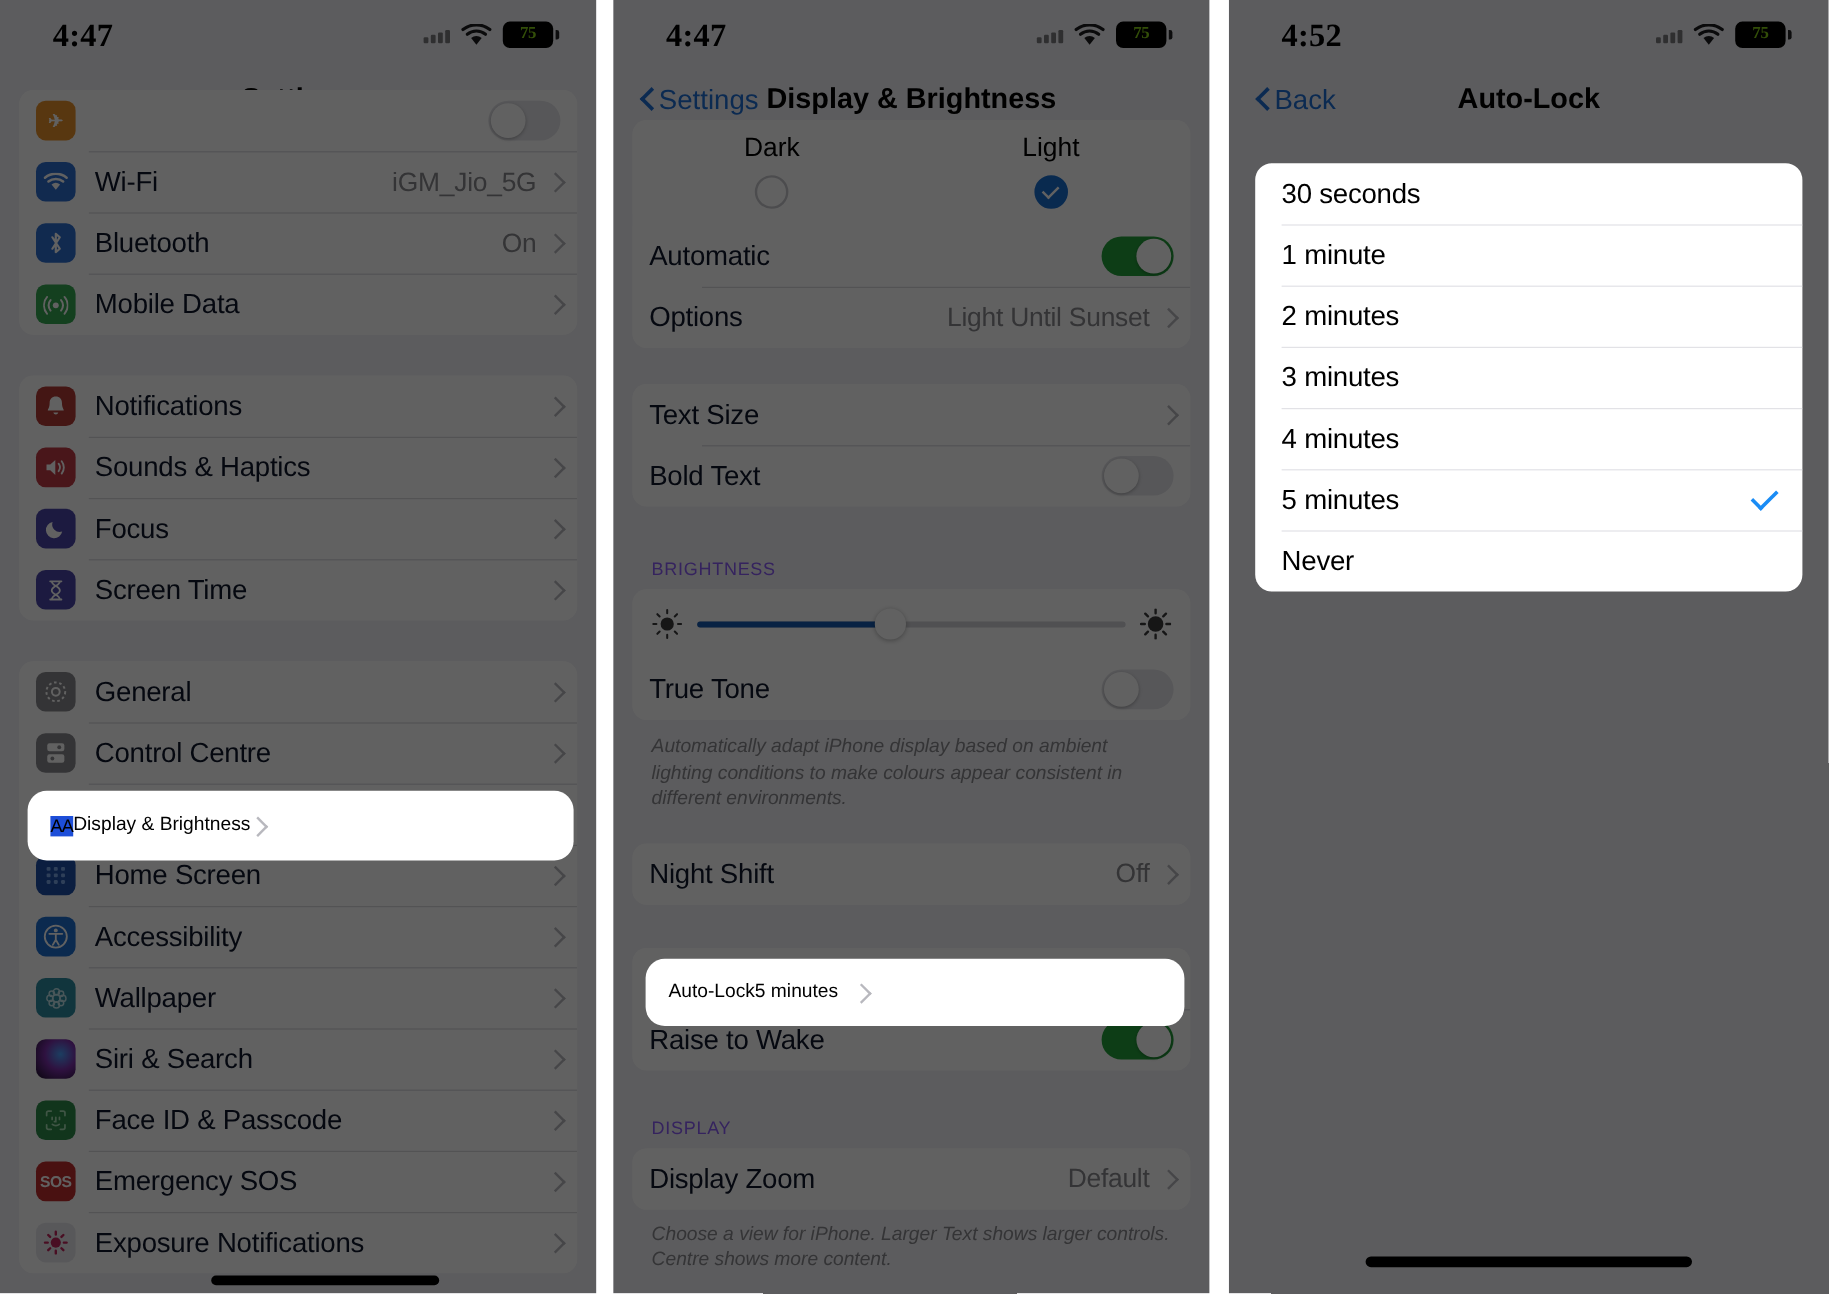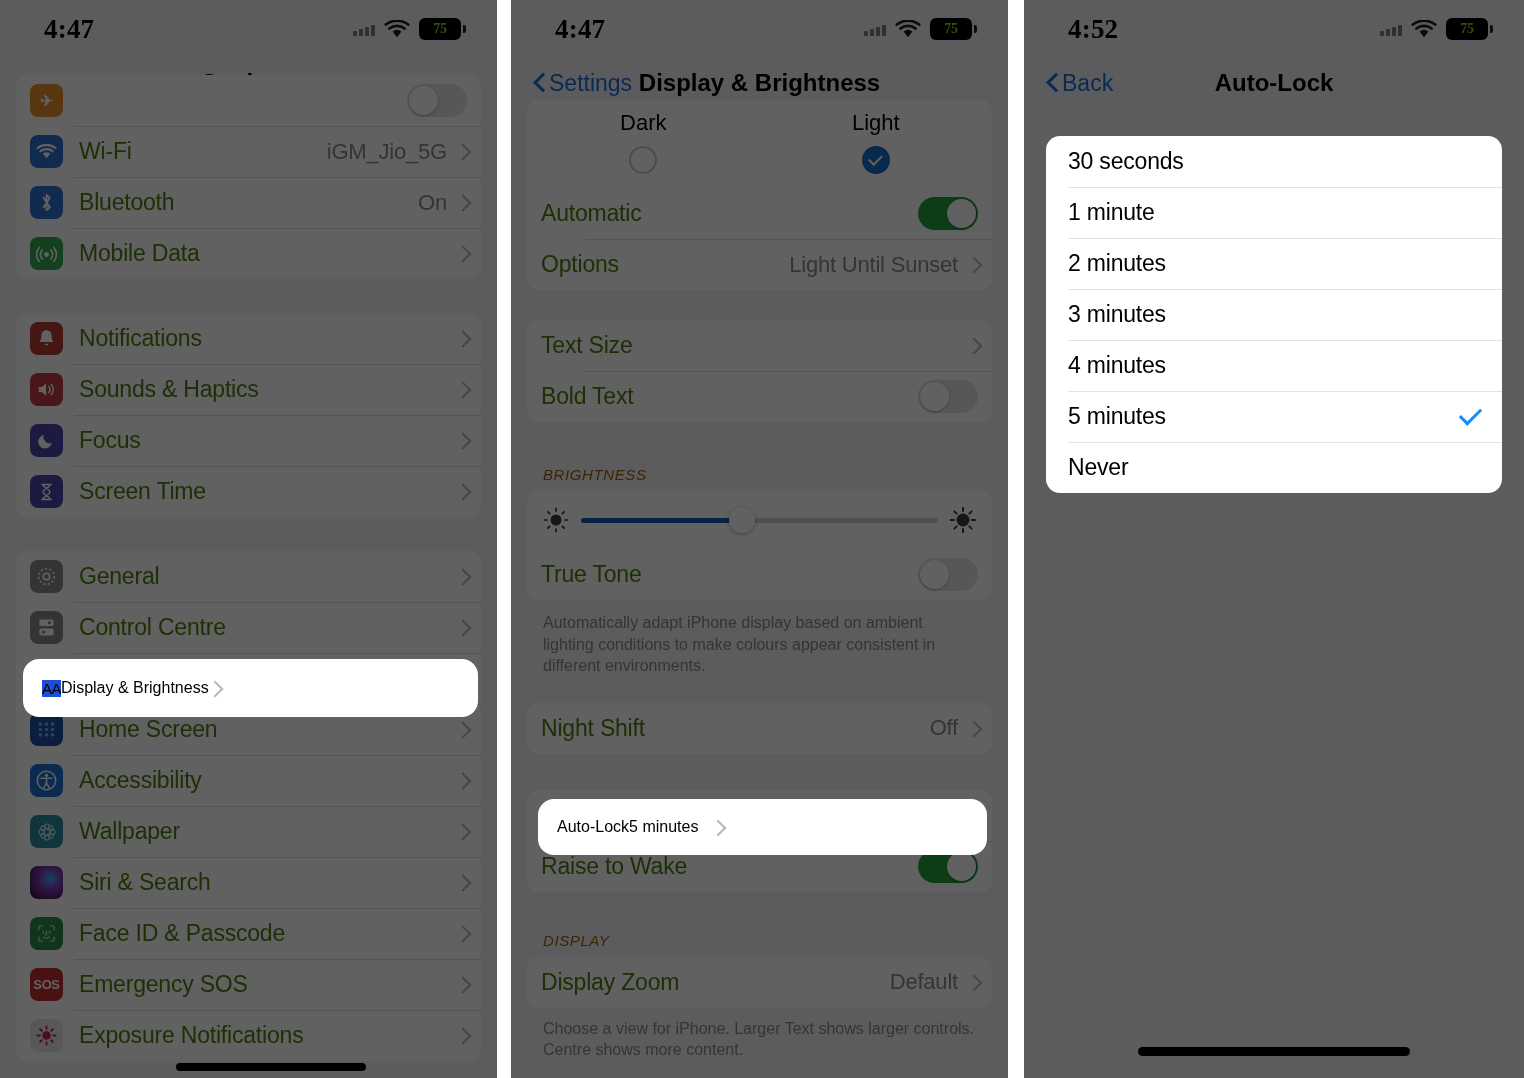--- a/index.html
+++ b/index.html
@@ -110,21 +110,21 @@
     content:""; position:absolute; left:58px; right:0; top:0;
     height:1px; background:#d9d9de;
   }
   .row .ic {
     width: 33px; height:33px; border-radius: 8px;
     flex:0 0 auto; margin-right: 16px;
     display:flex; align-items:center; justify-content:center;
     color:#fff; font-size:15px; font-weight:bold;
     overflow:hidden; position:relative;
   }
-  .row .lbl { font-size: 23px; color:#4d7c0f; flex:1 1 auto; letter-spacing:-0.2px;}
+  .row .lbl { font-size: 23px; color:#0f172a; flex:1 1 auto; letter-spacing:-0.2px;}
   .row .val { font-size: 22px; color:#8a8a8e; margin-right:10px; letter-spacing:-0.2px;}
   .chev-r { width:10px; height:17px; position:relative; flex:0 0 auto; }
   .chev-r::before{
     content:""; position:absolute; left:0; top:3px;
     width:10px; height:10px;
     border-right:2.6px solid #b8b8be; border-top:2.6px solid #b8b8be;
     transform: rotate(45deg);
   }
 
   
@@ -184,26 +184,27 @@
   }
   .toggle.on { background:#23a13b; }
   .toggle::after{
     content:""; position:absolute; top:2px; left:2px;
     width:29px; height:29px; border-radius:50%;
     background:#fff; box-shadow:0 1px 3px rgba(0,0,0,.28);
   }
   .toggle.on::after{ left: 29px; }
 
   .grp-hdr {
-    font-size:15px; color:#a16207; letter-spacing:0.6px;
-    padding: 0 16px 8px 16px; text-transform:uppercase;font-style:italic;
+    font-size:15px; color:#8b5cf6; letter-spacing:0.6px;
+    padding: 0 16px 8px 16px; text-transform:uppercase;
   }
   .grp-foot {
     font-size:16px; color:#8a8a8e; line-height:1.35;
     padding: 8px 16px 0 16px;
+    font-style: italic;
   }
 
   
   .slider-row {
     display:flex; align-items:center; height:58px; padding:0 16px; background:#fff;
     position:relative;
   }
   .sun { width:26px; height:26px; position:relative; flex:0 0 auto; }
   .sun .core{ position:absolute; left:50%; top:50%; transform:translate(-50%,-50%);
     width:11px; height:11px; border-radius:50%; background:#3a3a3c;}

